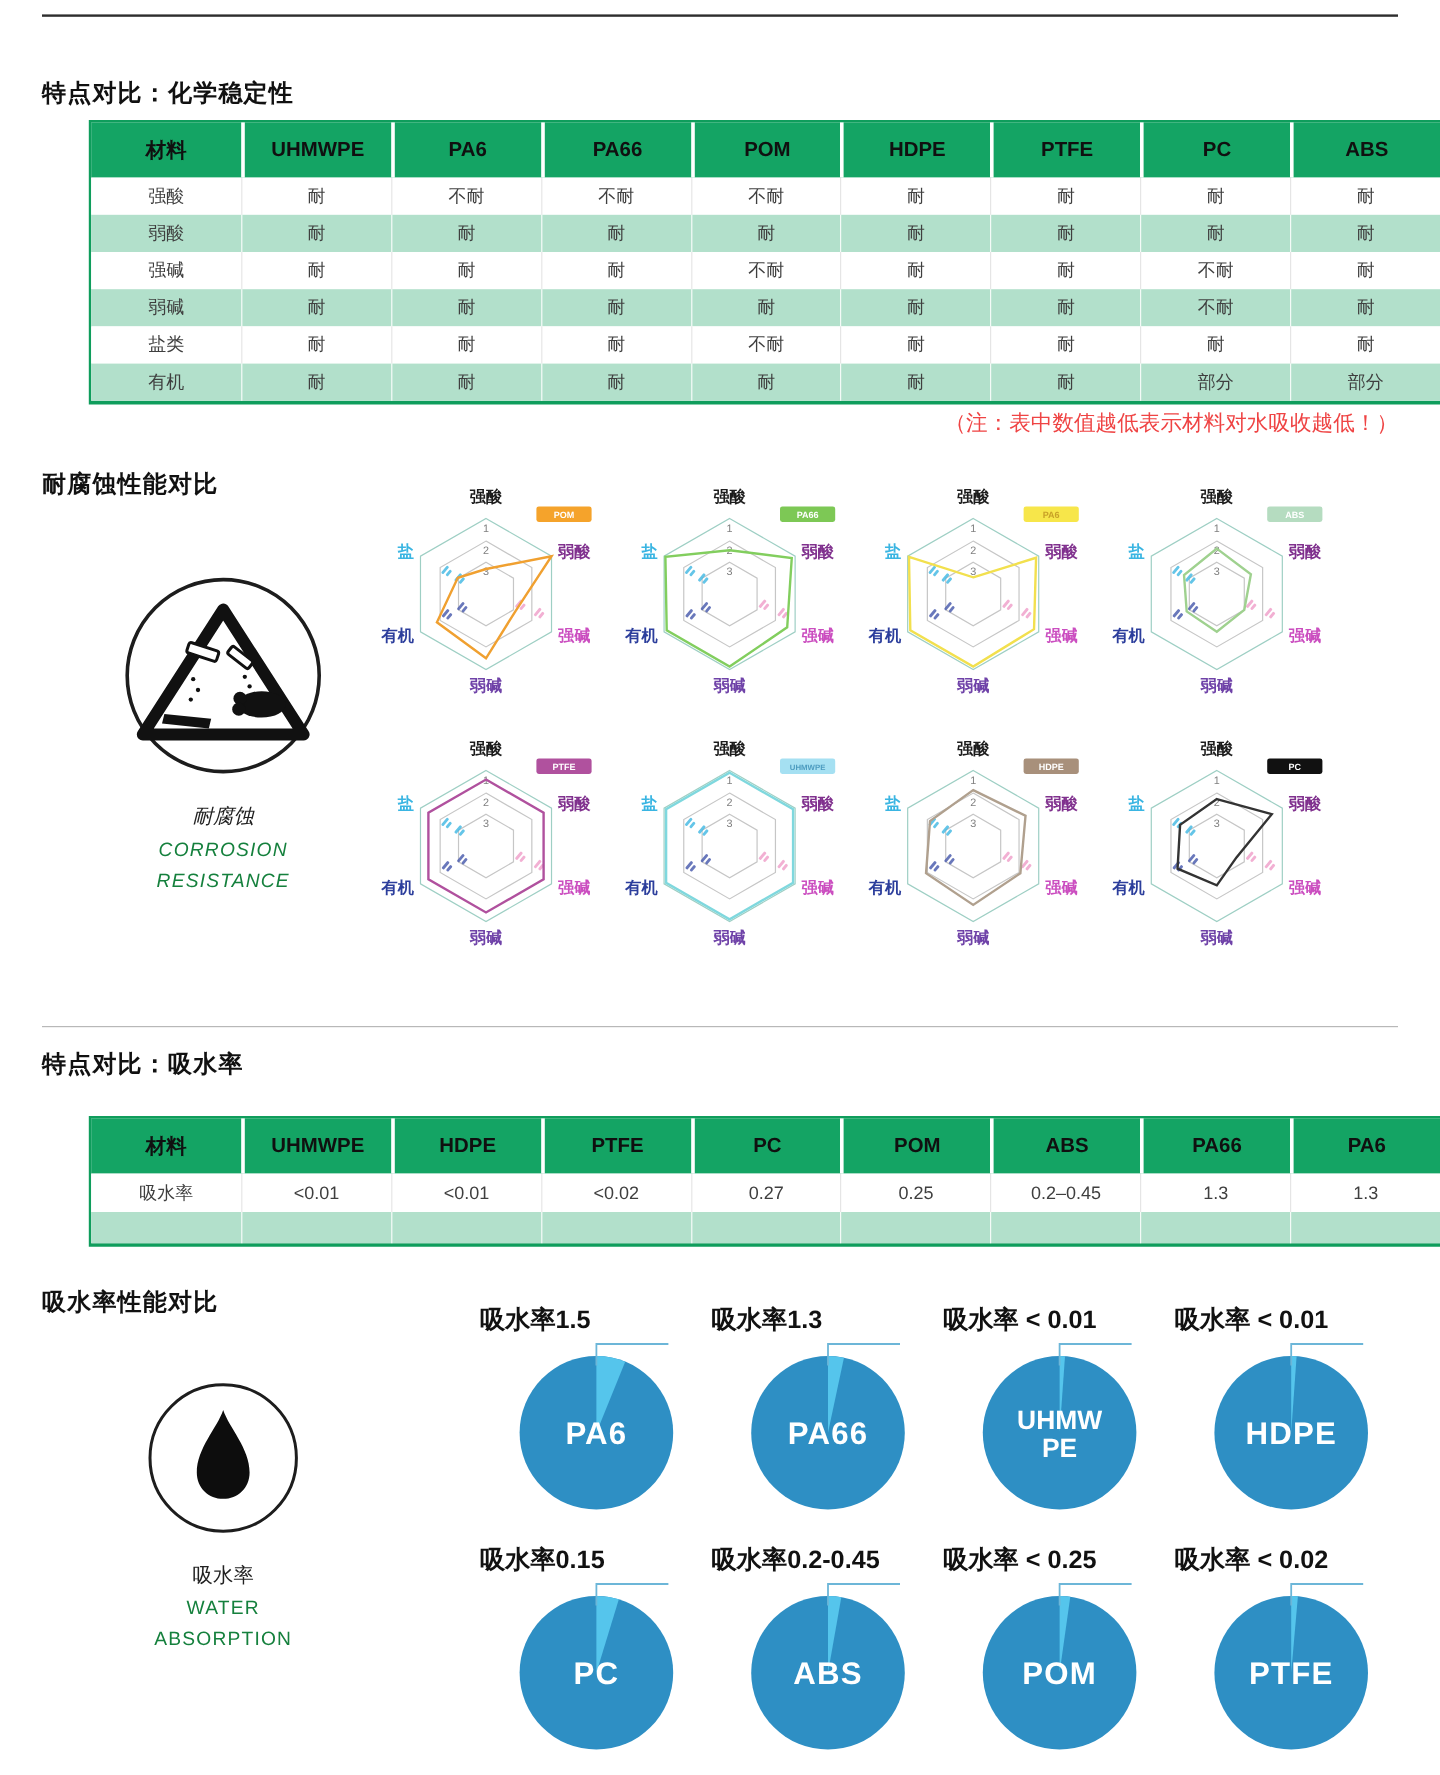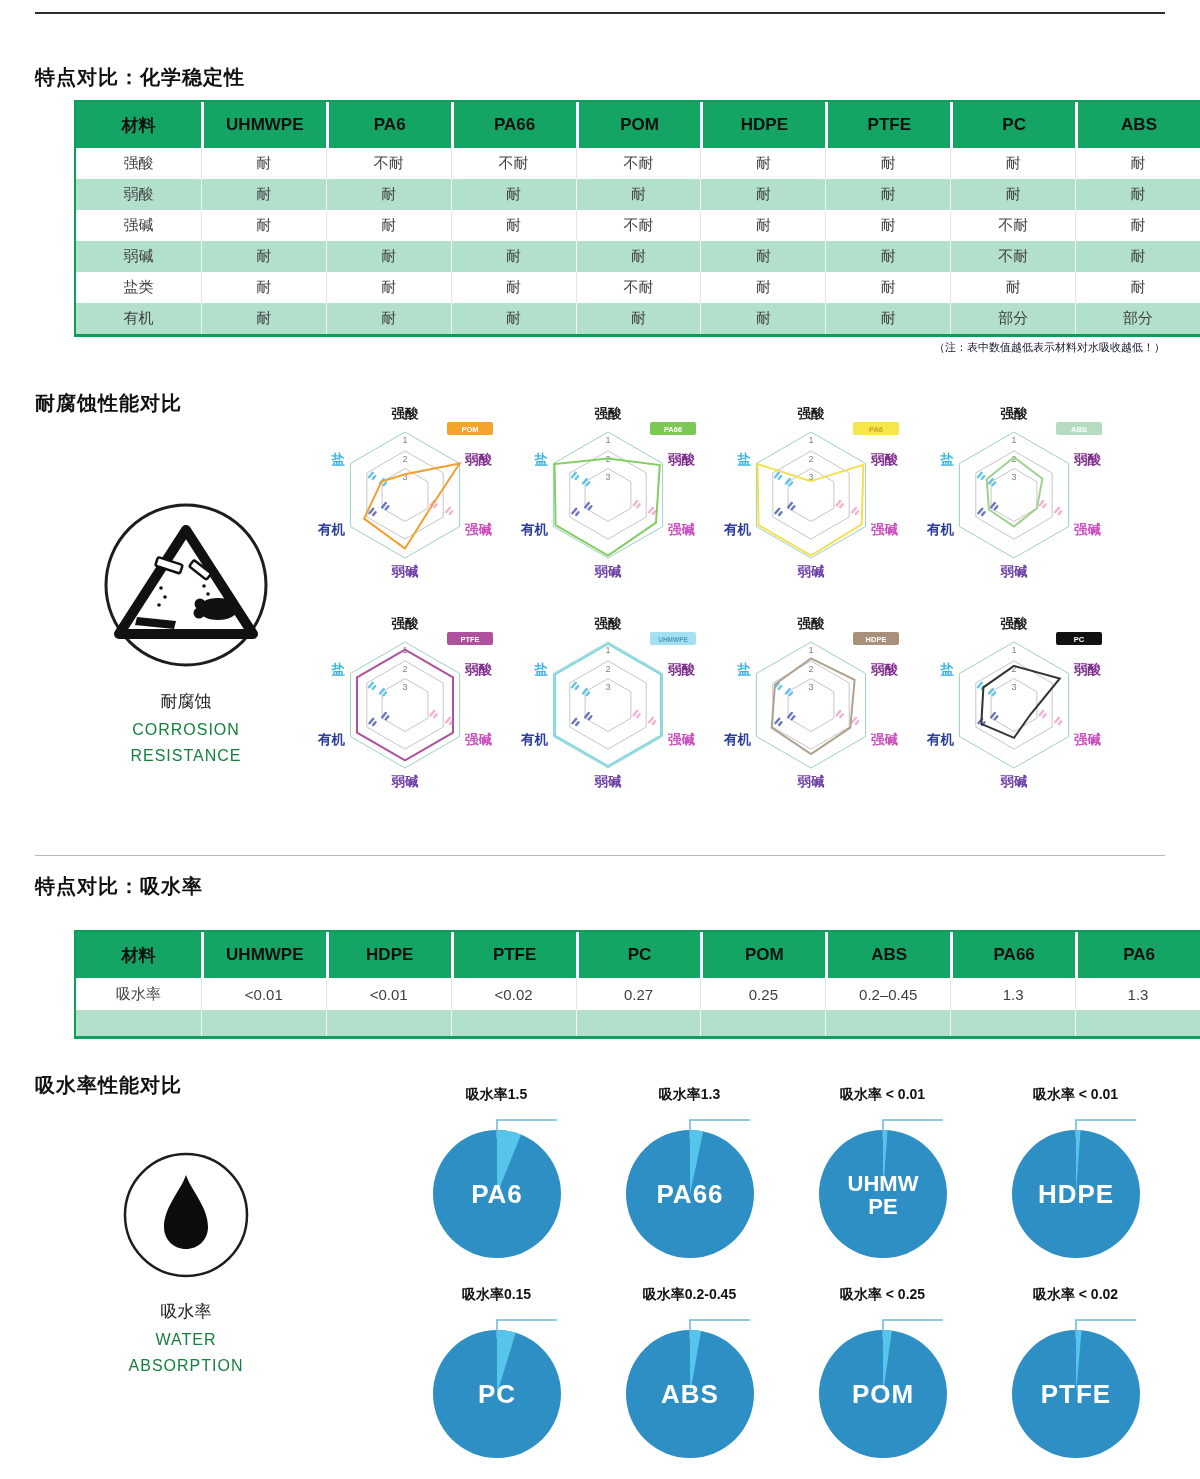--- a/index.html
+++ b/index.html
@@ -5,46 +5,46 @@
   html,body{margin:0;padding:0;background:#ffffff;}
   .page{position:relative;width:1200px;height:1479px;background:#ffffff;overflow:hidden;
         font-family:"Liberation Sans","DejaVu Sans",sans-serif;color:#222;}
   .rule-top{position:absolute;left:35px;top:12px;width:1130px;height:2px;background:#2e2e2e;}
   .rule-mid{position:absolute;left:35px;top:855px;width:1130px;height:1px;background:#b8b8b8;}
   .h-title{position:absolute;left:35px;font-size:20px;font-weight:bold;color:#111;letter-spacing:1px;margin-top:12px;}
   #t1-title{top:52px;}
   #t2-title{top:378px;}
   #t3-title{top:861px;}
   #t4-title{top:1060px;}
-  .note{position:absolute;right:35px;top:340px;font-size:11px;color:#0f172a;}
+  .note{position:absolute;right:35px;top:340px;font-size:18px;color:#ef4444;}
 
   .tbl{position:absolute;left:38px;width:1124px;border:2px solid #0f9d5c;border-bottom-width:3px;background:#fff;margin-left:36px;}
   #chem-table{top:100px;}
   #abs-table{top:930px;}
   .tgrid{display:grid;grid-template-columns:repeat(9,1fr);}
   .th{background:#14a464;color:#101010;font-weight:bold;font-size:17px;
       display:flex;align-items:center;justify-content:center;border-left:3px solid #fff;box-sizing:border-box;}
   .th.c0{border-left:none;}
   .td{background:#fff;color:#3f3f3f;font-size:15px;display:flex;align-items:center;justify-content:center;
       border-left:1px solid rgba(0,0,0,0.10);box-sizing:border-box;}
   .td.c0{border-left:none;}
   .td.alt{background:#b2e0cb;border-left-color:rgba(255,255,255,0.85);}
 
   .icon-block{position:absolute;text-align:center;}
-  #corr-block{left:100px;top:500px;width:172px;}
+  #corr-block{left:100px;top:478px;width:172px;font-style:italic;}
   #water-block{left:110px;top:1150px;width:152px;}
   .icon-cap-cn{font-size:17px;color:#222;margin-top:16px;}
   .icon-cap-en{font-size:16px;color:#15803d;margin-top:8px;letter-spacing:1px;}
 
   #radar-grid{position:absolute;left:307px;top:392px;display:grid;grid-template-columns:repeat(4,203px);grid-auto-rows:210px;}
   .radar-cell{position:relative;width:203px;height:210px;}
 
   #pie-grid{position:absolute;left:400px;top:1082px;display:grid;grid-template-columns:repeat(4,193px);grid-auto-rows:200px;}
   .pie-cell{position:relative;width:193px;height:200px;}
-  .pie-label{height:22px;padding-top:4px;text-align:center;font-size:14px;font-weight:bold;color:#111;white-space:nowrap;}
+  .pie-label{height:22px;padding-top:4px;font-size:21px;font-weight:bold;color:#111;white-space:nowrap;}
 </style>
 </head>
 <body>
 
 <div class="page">
 
   <div class="rule-top"></div>
 
   <div class="h-title" id="t1-title">特点对比：化学稳定性</div>
 

